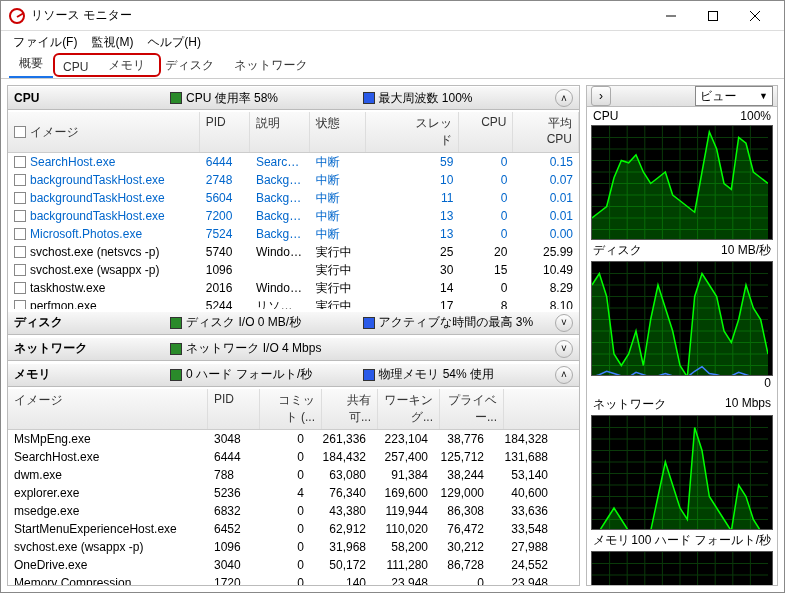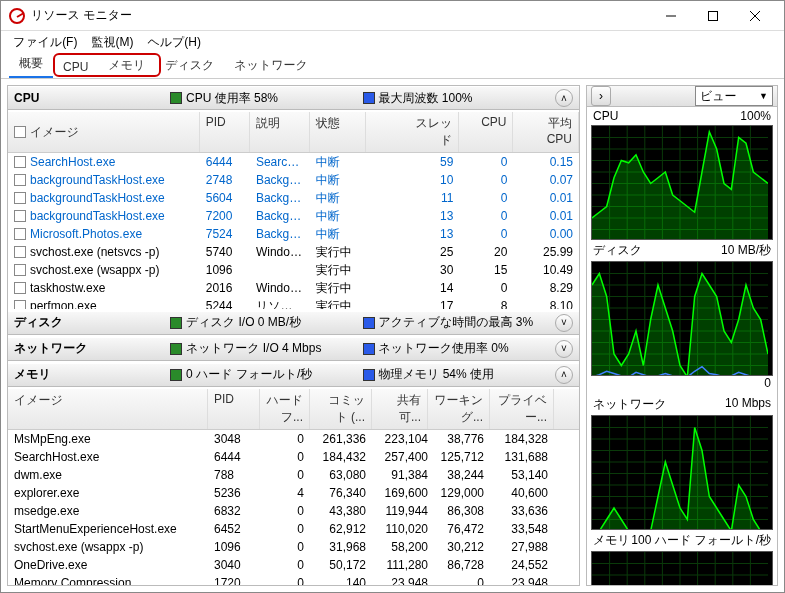--- a/index.html
+++ b/index.html
@@ -254,43 +254,38 @@
           <span>アクティブな時間の最高 3%</span>
         </span>
       <span class="chev">˅</span>
     </div>
     <div class="section-header">
       <span class="sname">ネットワーク</span>
       <span class="stat">
           <span class="sq green"></span>
           <span>ネットワーク I/O 4 Mbps</span>
         </span>
-      <span class="stat">
-          <span class="sq blue"></span>
-          <span>ネットワーク使用率 0%</span>
-        </span>
       <span class="chev">˅</span>
     </div>
     <div class="section-header">
       <span class="sname">メモリ</span>
       <span class="stat">
           <span class="sq green"></span>
           <span>0 ハード フォールト/秒</span>
         </span>
       <span class="stat">
           <span class="sq blue"></span>
           <span>物理メモリ 54% 使用</span>
         </span>
       <span class="chev">˄</span>
     </div>
     <div class="table mem-cols" style="flex:1">
       <div class="thead">
         <div class="th m0">イメージ</div>
         <div class="th m1">PID</div>
-        <div class="th m2">ハード フ...</div>
         <div class="th m3">コミット (...</div>
         <div class="th m5">共有可...</div>
         <div class="th m4">ワーキング...</div>
         <div class="th m6">プライベー...</div>
       </div>
       <div class="tbody" id="mem-body">
           <div class="tr">
             <div class="td m0">MsMpEng.exe</div>
   <div class="td m1">3048</div>
   <div class="td m2 num">0</div>

